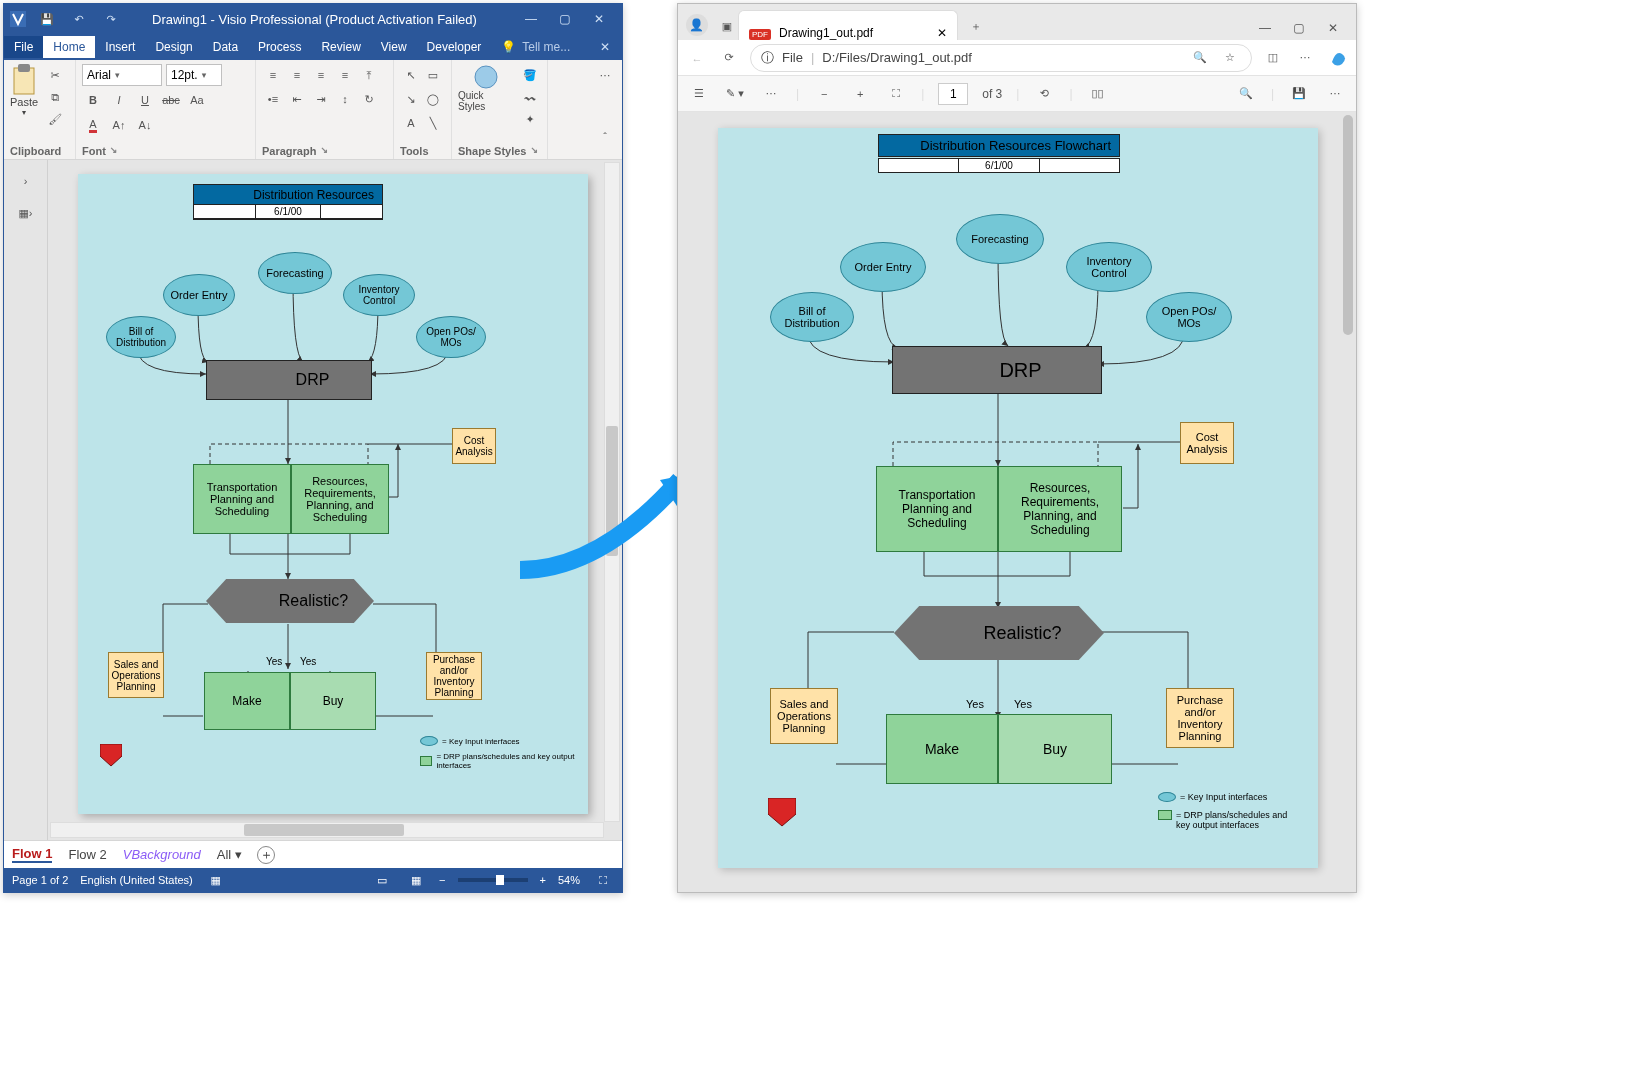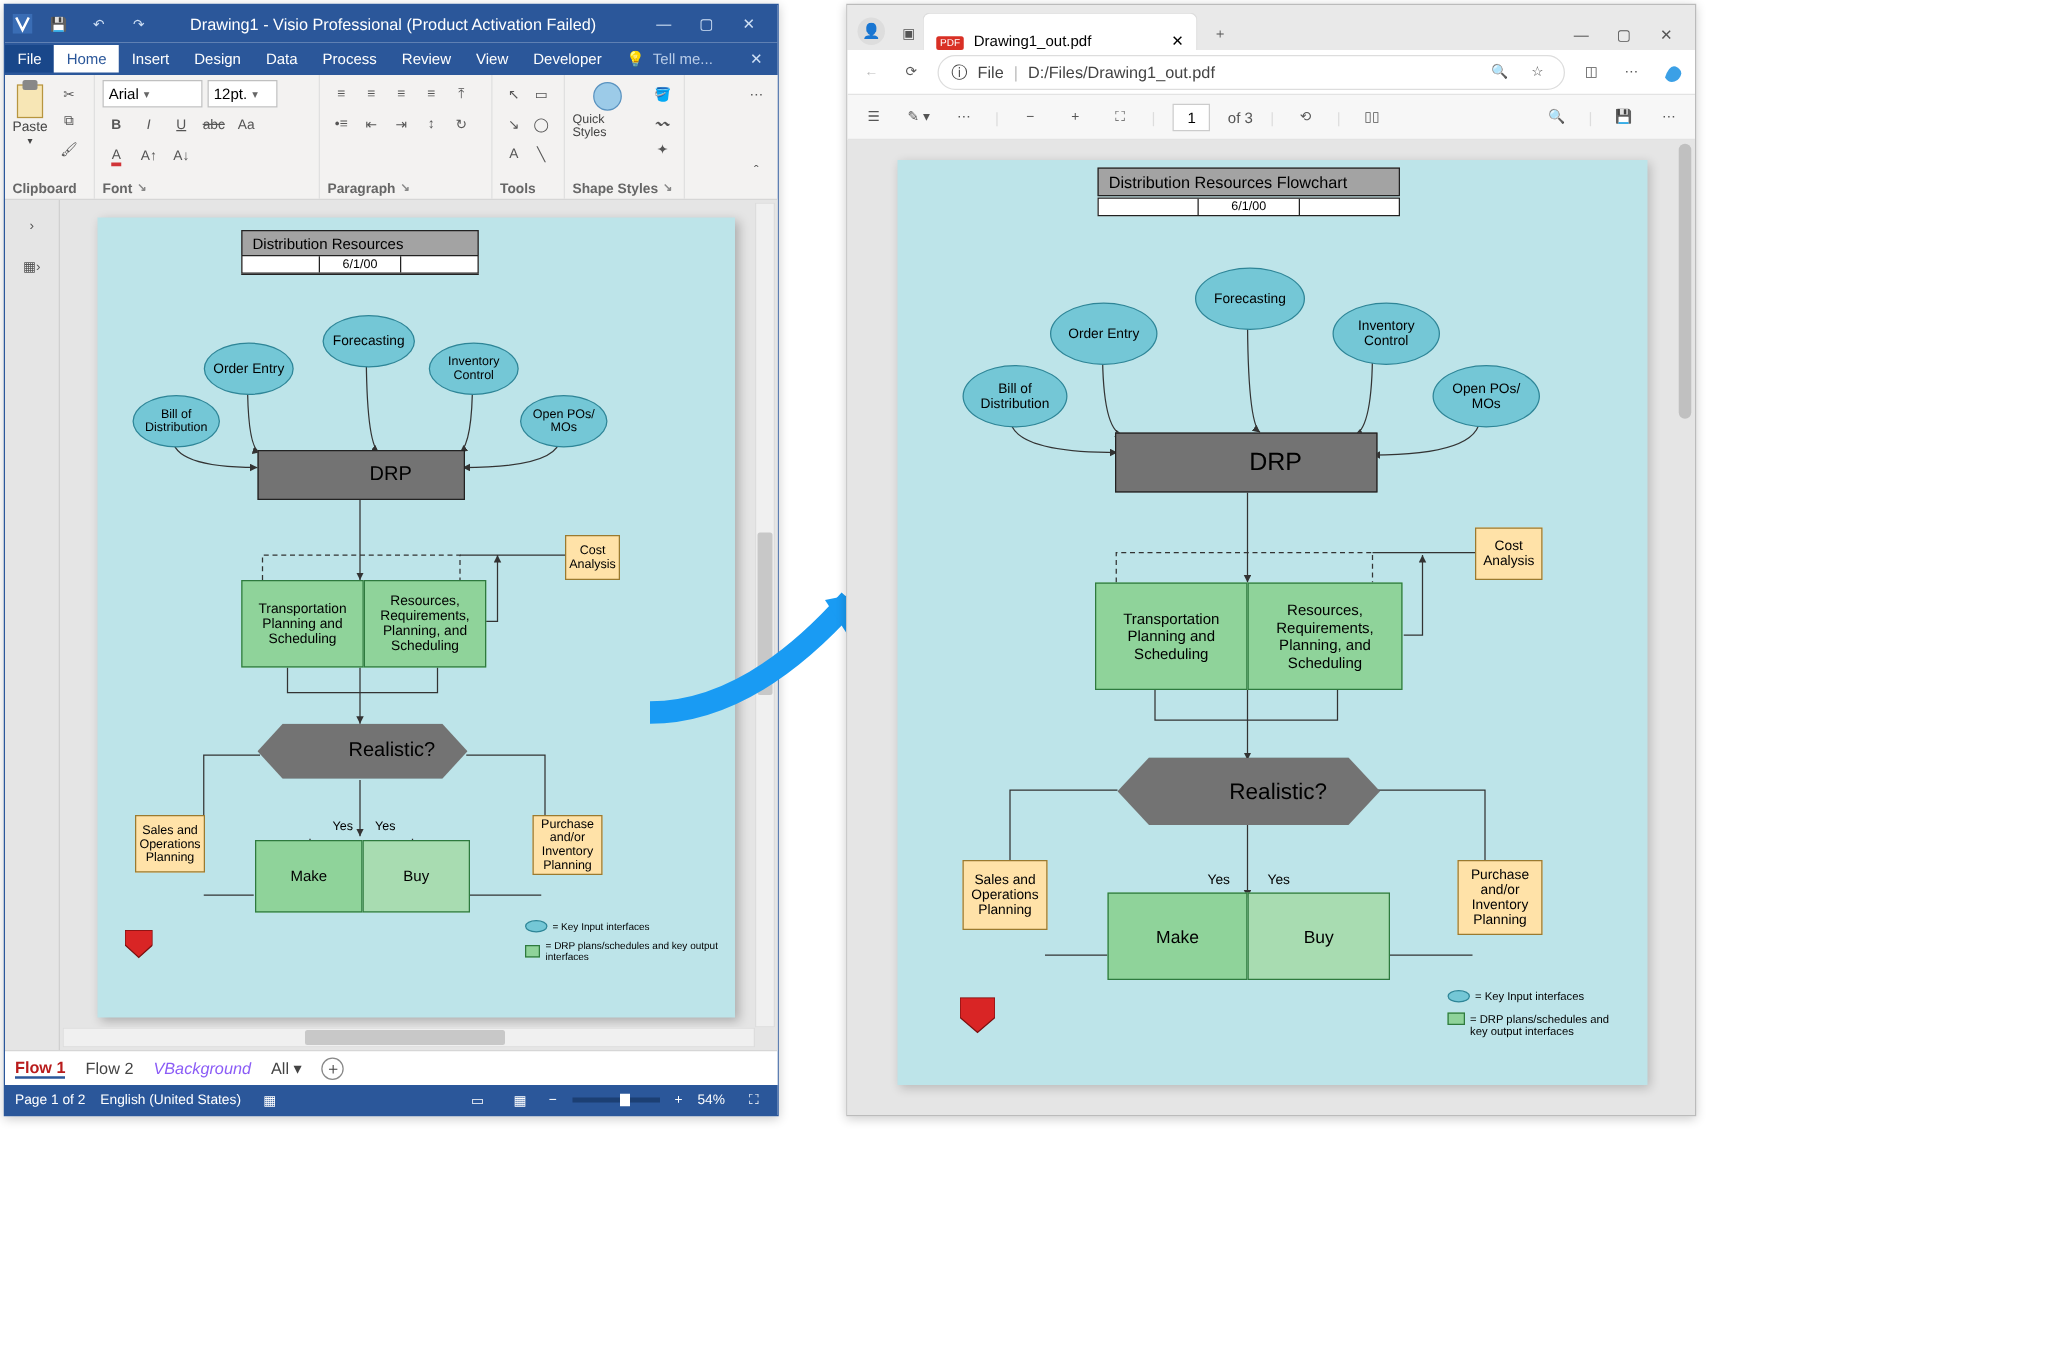--- a/index.html
+++ b/index.html
@@ -55,21 +55,21 @@
   .browser-toolbar { height:36px; background:#fff; border-bottom:1px solid #e3e3e3; display:flex; align-items:center; padding:0 8px; gap:10px;}
   .addr { flex:1; height:28px; border:1px solid #ddd; border-radius:14px; display:flex; align-items:center; padding:0 10px; gap:8px; color:#444; font-size:13px;}
   .pdf-toolbar { height:36px; background:#f7f7f7; border-bottom:1px solid #e3e3e3; display:flex; align-items:center; padding:0 10px; gap:14px; color:#555;}
   .pdf-page-input { width:30px; height:22px; border:1px solid #ccc; text-align:center; font-size:12px; }
   .browser-content { flex:1; background:#e5e5e5; position:relative; overflow:hidden;}
   .pdf-page { position:absolute; left:40px; top:16px; width:600px; height:740px; background:#bde4e9; box-shadow:2px 2px 8px rgba(0,0,0,0.2); }
   .browser-vscroll { position:absolute; right:3px; top:3px; bottom:3px; width:10px; background:transparent;}
   .browser-vscroll .thumb { position:absolute; left:0; right:0; top:0; height:220px; background:#c0c0c0; border-radius:5px;}
 
   
-  .chart-title { position:absolute; background:#a3a3a3; border:1px solid #222; font-size:12px; text-align:left; padding:3px 8px; }
+  .chart-title { position:absolute; background:#0369a1; border:1px solid #222; font-size:12px; text-align:right; padding:3px 8px; }
   .chart-subtitle { position:absolute; background:#fff; border:1px solid #222; font-size:10px; text-align:center; }
   .ellipse { position:absolute; background:#74c7d6; border:1px solid #2e8597; border-radius:50%; display:flex; align-items:center; justify-content:center; text-align:center; font-size:11px; padding:4px;}
   .box-cream { position:absolute; background:#737373; border:1px solid #222; display:flex; align-items:center; justify-content:center; font-size:16px;padding-left:47px;}
   .box-green { position:absolute; background:#8fd39a; border:1px solid #2e7a3e; display:flex; align-items:center; justify-content:center; text-align:center; font-size:11px; padding:3px;}
   .box-yellow { position:absolute; background:#ffe2a8; border:1px solid #9a7a30; display:flex; align-items:center; justify-content:center; text-align:center; font-size:10px; padding:3px;}
   .lbl { position:absolute; font-size:10px; }
   .legend { position:absolute; font-size:8px; display:flex; align-items:center; gap:4px;}
   .legend .sw-ell { width:18px; height:10px; border-radius:50%; background:#74c7d6; border:1px solid #2e8597;}
   .legend .sw-box { width:14px; height:10px; background:#8fd39a; border:1px solid #2e7a3e;}
   .redflag { position:absolute; width:22px; height:24px; }

